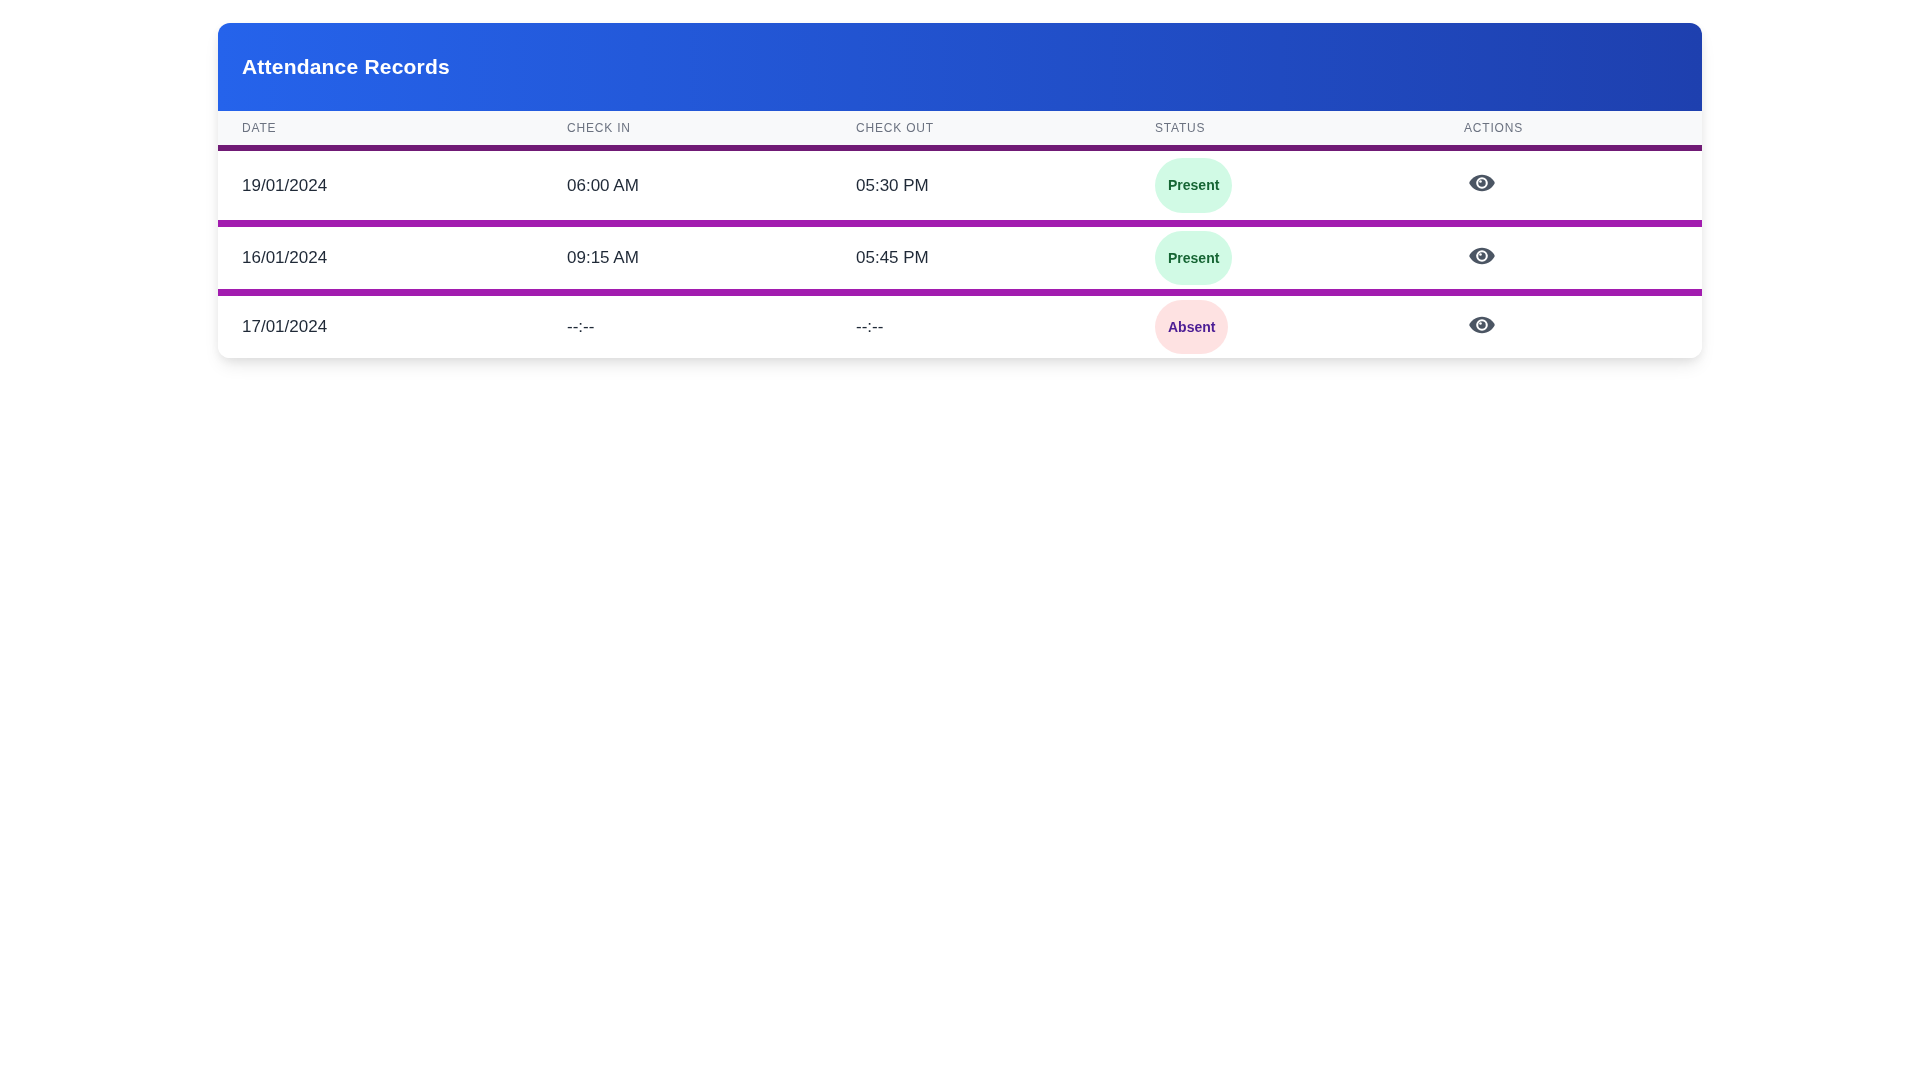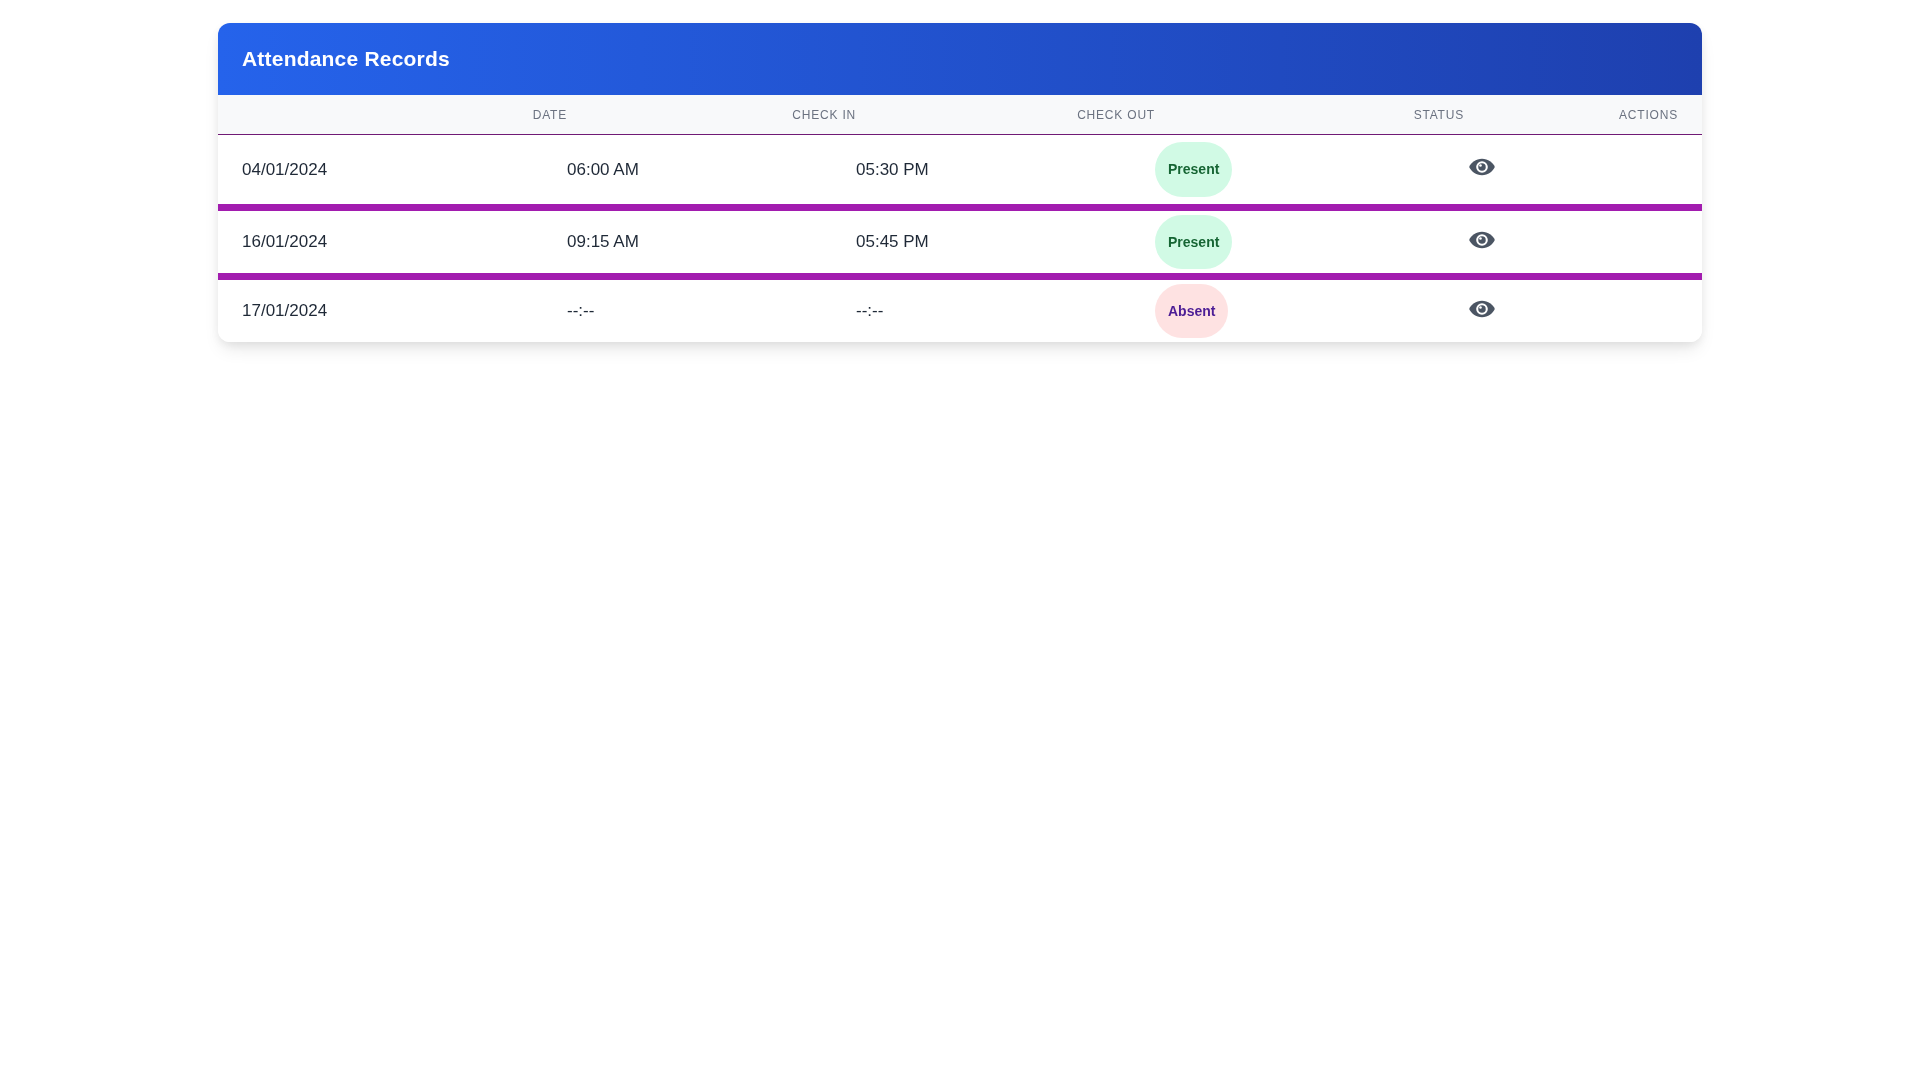--- a/index.html
+++ b/index.html
@@ -13,43 +13,42 @@
   }
   .card {
     width: 1484px;
     margin: 23px auto 0 auto;
     border-radius: 12px;
     overflow: hidden;
     background: #ffffff;
     box-shadow: 0 10px 18px -4px rgba(0,0,0,0.10), 0 3px 8px rgba(0,0,0,0.06);
   }
   .card-header {
-    height: 72px;
+    height: 64px;
     display: flex;
     align-items: center;
-    padding: 0 24px;
+    padding: 12px 24px;
     background: linear-gradient(to right, #2563eb, #1e40af);
   }
   .card-header h1 {
     margin: 0;
     font-size: 21px;
     font-weight: bold;
     color: #ffffff;
     letter-spacing: 0.2px;
   }
   .thead {
     height: 40px;
     background: #f8f9fa;
-    border-bottom: 1px solid #701a75;
+    border-bottom: 6px solid #701a75;
     display: grid;
     grid-template-columns: 325px 289px 299px 309px 1fr;
     align-items: center;
     padding: 0 24px;
     box-sizing: border-box;
-    text-align: right;
   }
   .th {
     font-size: 12px;
     font-weight: 500;
     color: #6b7280;
     text-transform: uppercase;
     letter-spacing: 0.8px;
   }
   .trow {
     height: 69px;
@@ -98,21 +97,21 @@
 
   <div class="thead">
     <div class="th">DATE</div>
     <div class="th">CHECK IN</div>
     <div class="th">CHECK OUT</div>
     <div class="th">STATUS</div>
     <div class="th">ACTIONS</div>
   </div>
 
   <div class="trow">
-    <div class="cell">04/01/2024</div>
+    <div class="cell">19/01/2024</div>
     <div class="cell">06:00 AM</div>
     <div class="cell">05:30 PM</div>
     <div class="cell">
       <span class="badge" style="background: rgb(209, 250, 229); color: rgb(22, 101, 52);">Present</span>
     </div>
     <div class="cell">
       <button class="eye-btn">
         <svg width="28" height="24" viewBox="0 0 24 20" class="eye-svg">
           <path d="M12 3C6.8 3 2.6 6.4 1 10c1.6 3.6 5.8 7 11 7s9.4-3.4 11-7C21.4 6.4 17.2 3 12 3z" fill="#4b5563"></path>
           <circle cx="12" cy="10" r="5" fill="#ffffff"></circle>

